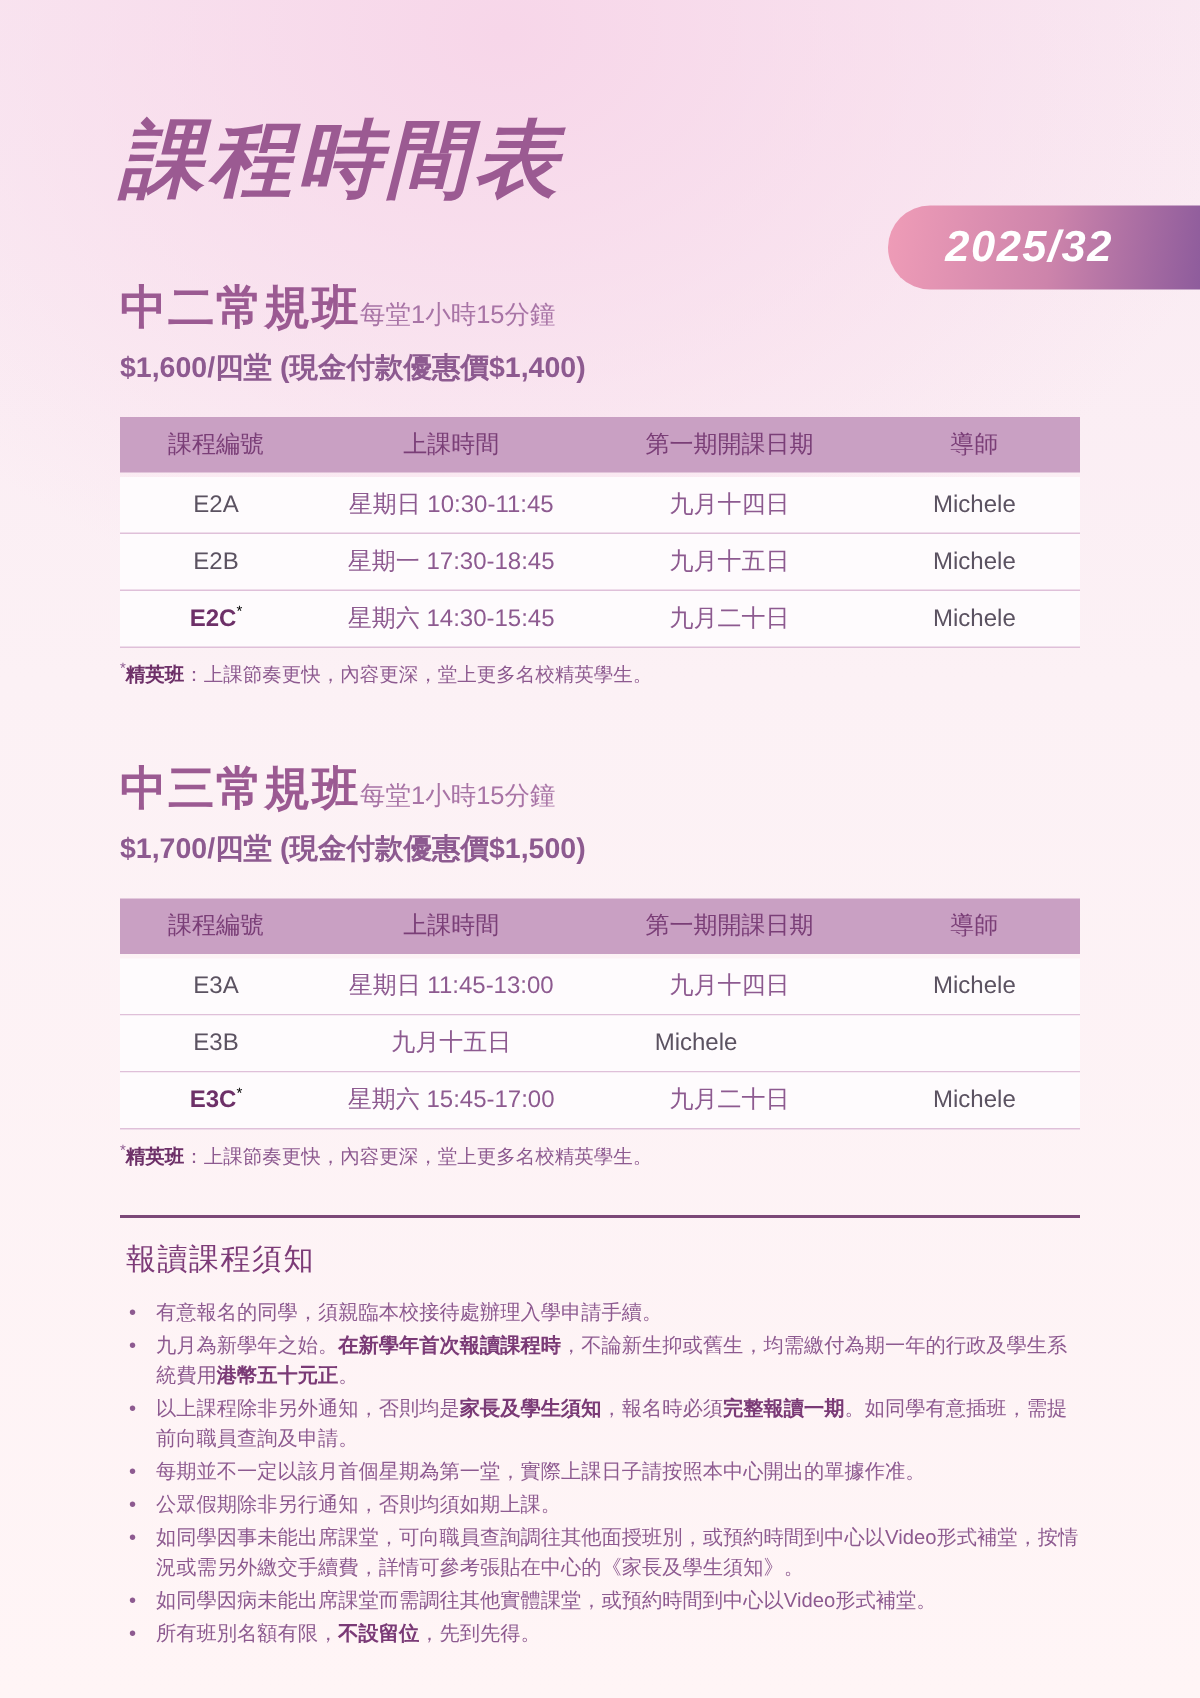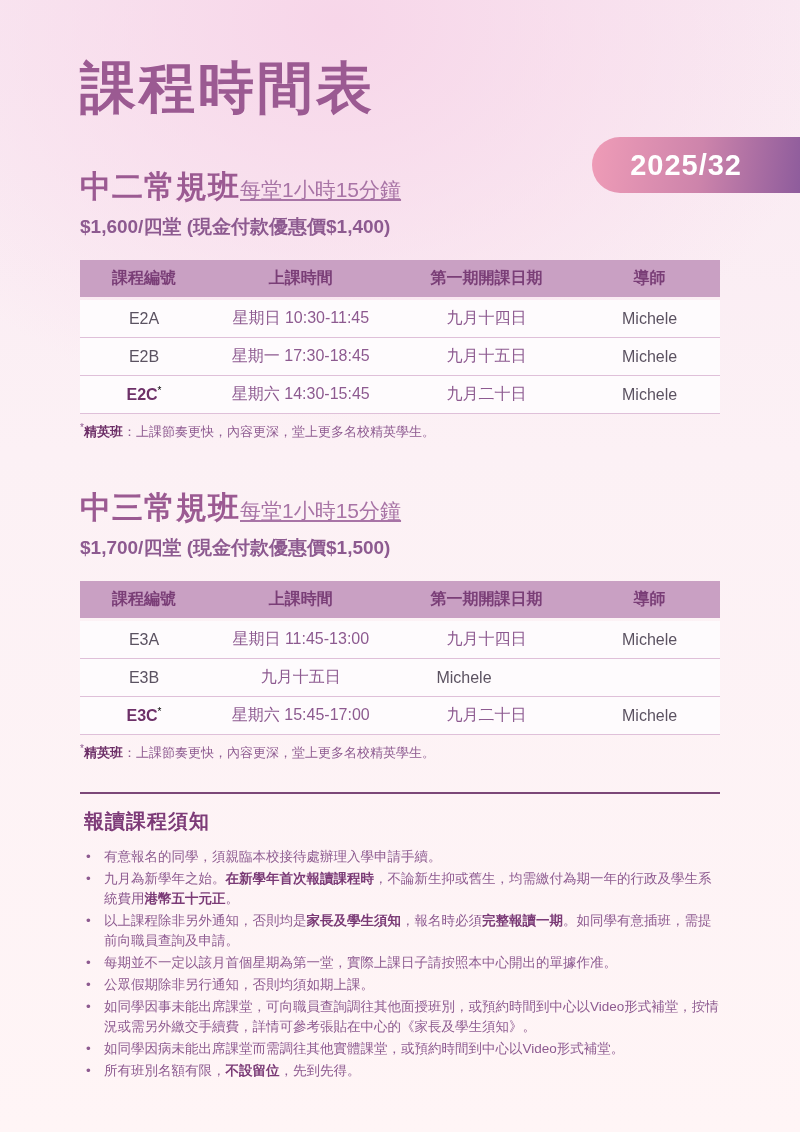--- a/index.html
+++ b/index.html
@@ -8,62 +8,62 @@
     width:800px;height:1132px;overflow:hidden;
   }
   .page{
     position:relative;width:800px;height:1132px;box-sizing:border-box;
     padding:0 80px;
     background:
       radial-gradient(820px 640px at 42% 2%, var(--glow-pink) 0%, rgba(247,214,233,0) 62%),
       linear-gradient(180deg, #f9e9f2 0%, #fcf1f5 40%, #fff5f6 100%);
   }
   
-  .header{padding-top:56px;position:relative;}
+  .header{padding-top:74px;position:relative;font-style:italic;}
   .page-title{
     margin:0;font-size:56px;line-height:1.15;font-weight:900;
     color:var(--accent);letter-spacing:3px;
   }
   .year-badge{
     position:absolute;top:137px;right:-80px;height:56px;
     display:flex;align-items:center;
     padding:0 58px 0 38px;border-radius:28px 0 0 28px;
     background:linear-gradient(97deg,#ef9cb7 0%,#cd84ab 52%,#8e5c9c 100%);
     color:#fff;font-size:29px;font-weight:800;letter-spacing:1px;
   }
   
   .course{margin-top:46px;}
   .course-head{display:flex;align-items:baseline;}
   .course-title{margin:0;font-size:31px;font-weight:900;color:var(--accent);letter-spacing:1px;}
-  .duration{font-size:21px;color:var(--accent-soft);text-decoration:underline;}
+  .duration{font-size:17px;color:var(--accent-soft);}
   .price{margin-top:6px;font-size:19px;font-weight:600;color:var(--accent-mid);}
   .table{margin-top:20px;}
   .thead{
     display:flex;align-items:center;height:37px;background:var(--table-head-bg);
     margin-bottom:3px;
   }
-  .thead .cell{font-size:16px;font-weight:700;color:var(--table-head-text);text-align:center;}
+  .thead .cell{font-size:16px;font-weight:400;color:var(--table-head-text);text-align:center;}
   .trow{
     display:flex;align-items:center;height:37px;background:var(--row-bg);
     border-bottom:1px solid var(--row-line);
   }
   .trow .cell{font-size:16px;text-align:center;}
   .c0{width:20%;} .c1{width:29%;} .c2{width:29%;} .c3{width:22%;}
   .code,.tutor{color:var(--neutral-text);}
   .code.starred{font-weight:800;color:var(--star-text);}
   .time,.date{color:var(--accent-mid);}
   sup.star{font-size:10px;vertical-align:super;line-height:0;}
   .footnote{
     margin:9px 0 0 0;font-size:13px;color:var(--accent-mid);
   }
   .footnote b{font-weight:800;color:var(--star-text);}
   
   .notes{margin-top:30px;}
   .divider{border:none;border-top:2px solid var(--divider);margin:0;}
-  .notes-heading{margin:14px 0 0 4px;font-size:20px;font-weight:700;color:var(--notes-head);letter-spacing:1px;}
+  .notes-heading{margin:14px 0 0 4px;font-size:20px;font-weight:400;color:var(--notes-head);letter-spacing:1px;}
   .notes-list{list-style:none;margin:12px 0 0 0;padding:0;}
   .notes-list li{
     position:relative;padding-left:24px;font-size:13.5px;line-height:20px;
     color:var(--accent-mid);margin-bottom:2px;
   }
   .notes-list li b{font-weight:800;color:var(--notes-bold);}
   .dot{position:absolute;left:6px;top:0;color:var(--accent-mid);}
 </style>
 </head>
 <body>

